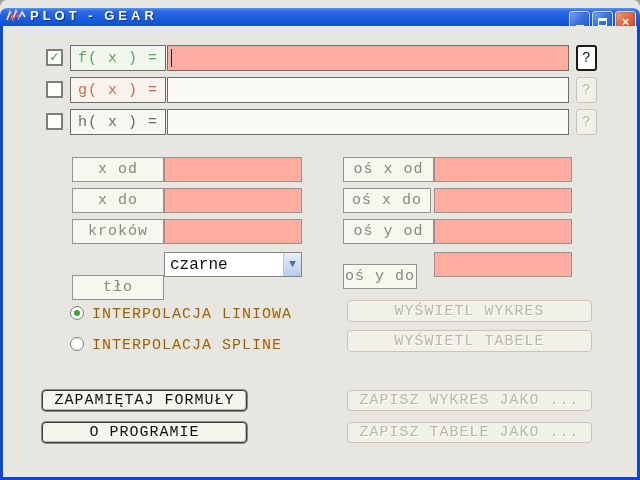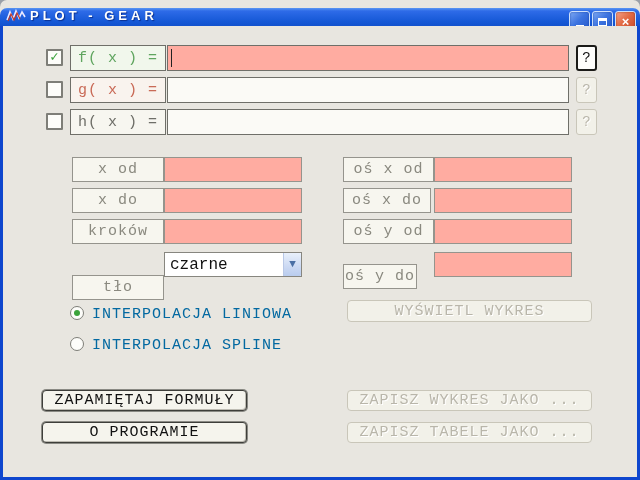--- a/index.html
+++ b/index.html
@@ -89,21 +89,21 @@
   }
   .combo-arrow{color:#4A6FA5;font-size:11px;line-height:1;}
 
   
   .radio{
     position:absolute;width:14px;height:14px;border-radius:50%;
     border:1px solid #7E7E78;background:#FDFDFA;
     display:flex;align-items:center;justify-content:center;
   }
   .radio-dot{width:6px;height:6px;border-radius:50%;background:#3BA33B;}
-  .radio-label{position:absolute;font-size:15px;color:#0369a1;letter-spacing:1px;white-space:nowrap;}
+  .radio-label{position:absolute;font-size:15px;color:#a16207;letter-spacing:1px;white-space:nowrap;}
 
   
   .btn{
     position:absolute;display:flex;align-items:center;justify-content:center;
     font-family:inherit;font-size:15px;letter-spacing:1px;border-radius:4px;cursor:default;white-space:nowrap;
   }
   .btn.enabled{
     border:1px solid #3E3E3A;background:#F5F4ED;color:#111;
     box-shadow:inset -1px -1px 0 #BDBBB2, 0 0 0 1px #8A8A84;
   }
@@ -183,19 +183,20 @@
   <input class="gridinput" style="left: 434px; top: 252px; width: 138px;" value="">
 
   <div class="radio" style="left:70px;top:306px;">
     <div class="radio-dot"></div>
   </div>
   <div class="radio-label" style="left:92px;top:306px;">INTERPOLACJA LINIOWA</div>
   <div class="radio" style="left:70px;top:337px;"></div>
   <div class="radio-label" style="left:92px;top:337px;">INTERPOLACJA SPLINE</div>
 
   <div class="btn disabled" style="left:347px;top:300px;width:245px;height:22px;">WYŚWIETL WYKRES</div>
+  <div class="btn disabled" style="left:347px;top:330px;width:245px;height:22px;">WYŚWIETL TABELE</div>
 
   <div class="btn enabled" style="left:42px;top:390px;width:205px;height:21px;">ZAPAMIĘTAJ FORMUŁY</div>
   <div class="btn enabled" style="left:42px;top:422px;width:205px;height:21px;">O PROGRAMIE</div>
   <div class="btn disabled" style="left:347px;top:390px;width:245px;height:21px;">ZAPISZ WYKRES JAKO ...</div>
   <div class="btn disabled" style="left:347px;top:422px;width:245px;height:21px;">ZAPISZ TABELE JAKO ...</div>
 
 </div>
 
 </body></html>

